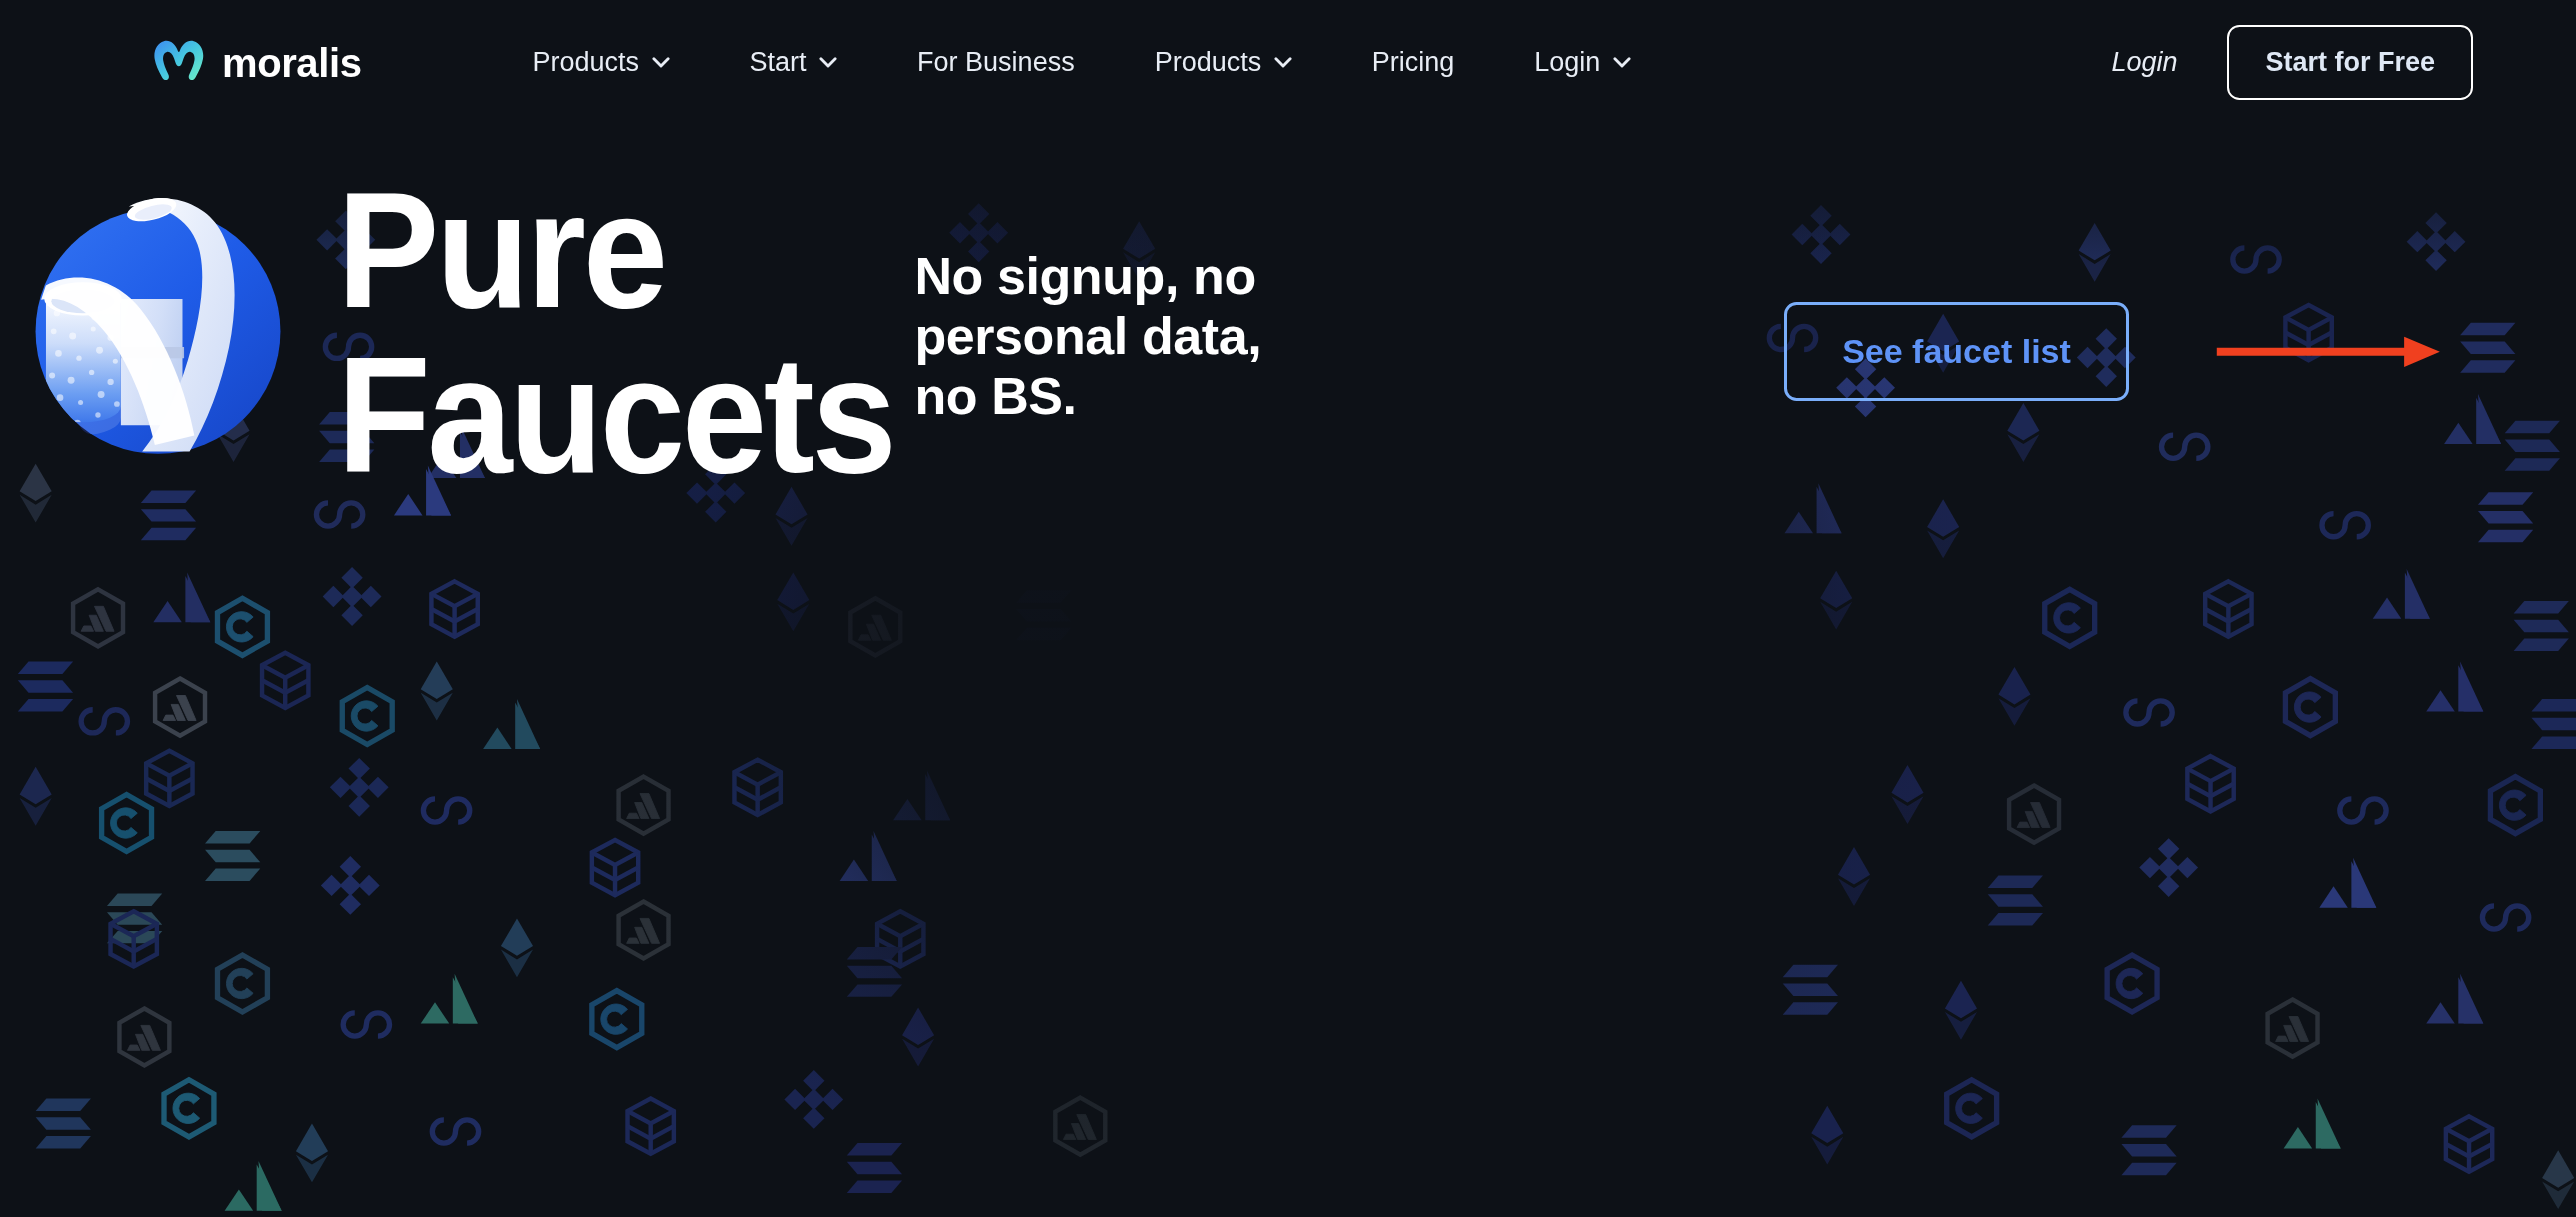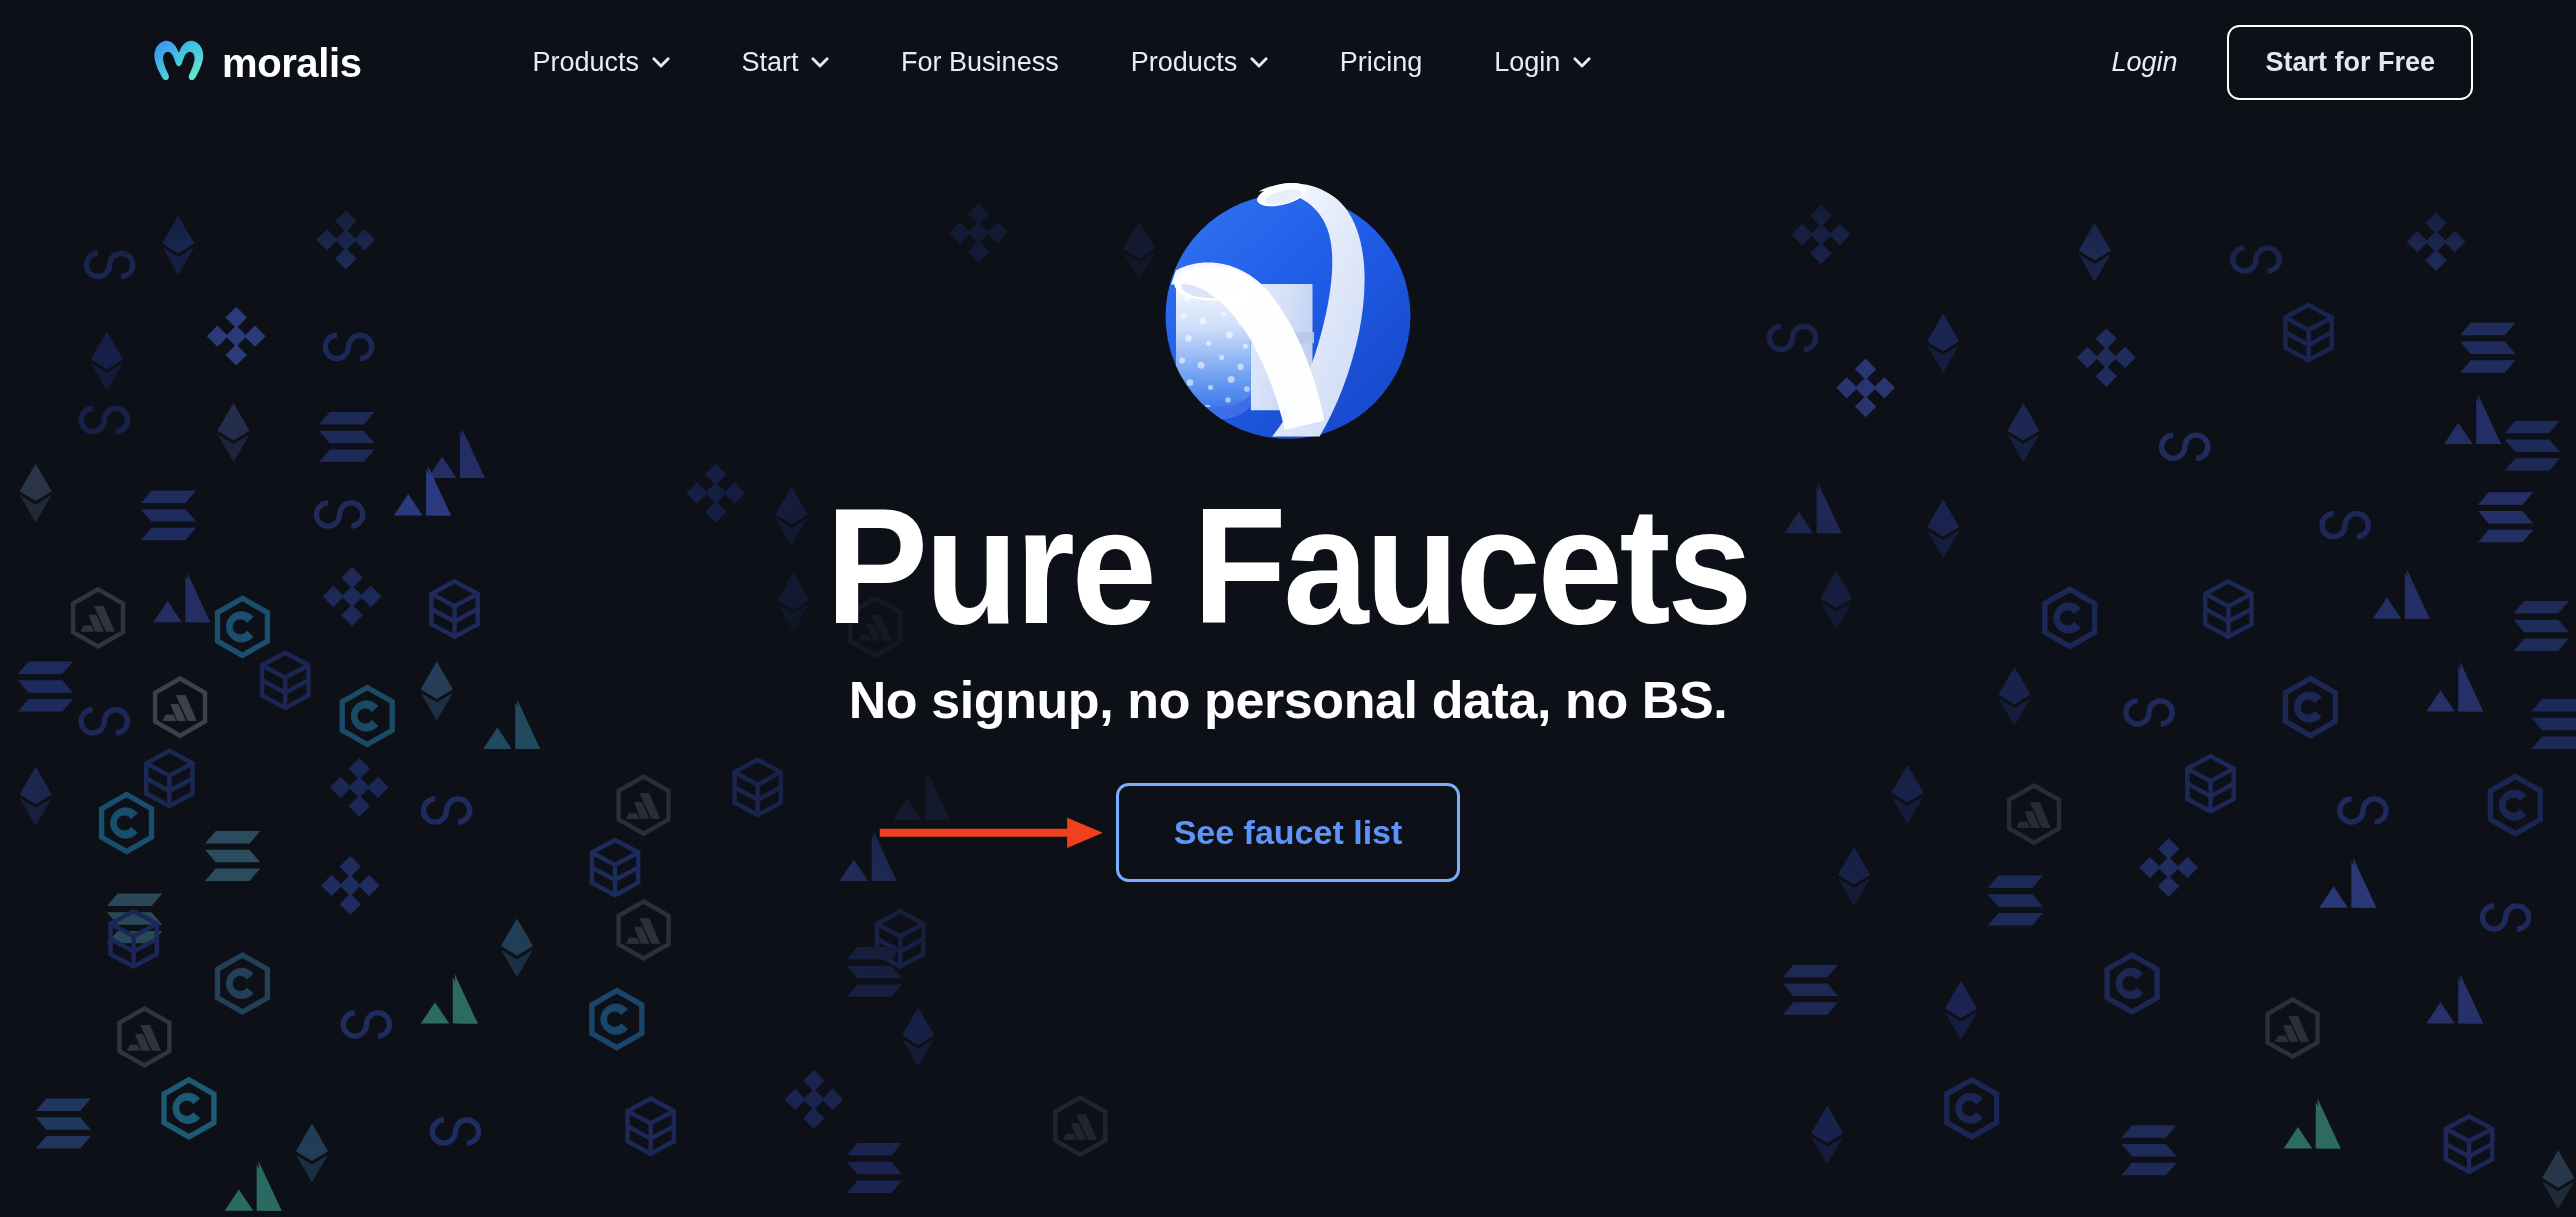--- a/index.html
+++ b/index.html
@@ -39,21 +39,21 @@
     padding:0 103px 0 152px;
   }
   .brand { display:flex; align-items:center; gap:18px; cursor:pointer; }
   .brand-mark { width:52px; height:52px; display:block; }
   .brand-text {
     font-size:40px; font-weight:700; color:#ffffff;
     letter-spacing:-0.4px; line-height:1;
   }
 
   .nav {
-    display:flex; align-items:center; gap:0;
+    display:flex; align-items:center; gap:8px;
     margin-left:135px;
   }
   .nav-item {
     display:flex; align-items:center; gap:12.5px;
     padding:0 36px;
     font-size:27px; font-weight:400; color:#e8edf5;
     cursor:pointer; white-space:nowrap;
   }
   .chev { width:18px; height:10.7px; display:block; flex:none; }
 
@@ -68,21 +68,21 @@
     border:2.7px solid #ffffff; border-radius:12.5px;
     padding:19.6px 36px;
     font-size:27px; font-weight:700; color:#dfe8f5;
     background:transparent; cursor:pointer; white-space:nowrap;
     font-family:"Liberation Sans", sans-serif;
   }
 
   
   .hero {
     position:relative; z-index:5;
-    display:flex; flex-direction:column; align-items:center;
+    display:flex; flex-direction:row; align-items:center;
     padding-top:27px;
   }
   .hero-logo { width:316px; height:316px; display:block; }
   .hero-title {
     margin-top:16px;
     font-size:165px; font-weight:700; color:#ffffff;
     letter-spacing:-3.6px; line-height:1;
     transform:scaleX(0.93); transform-origin:center;
   }
   .hero-sub {

